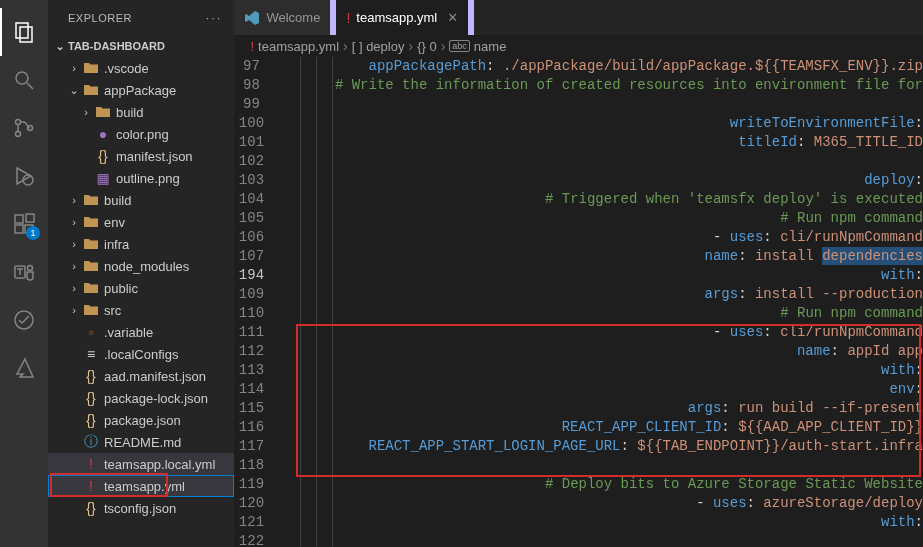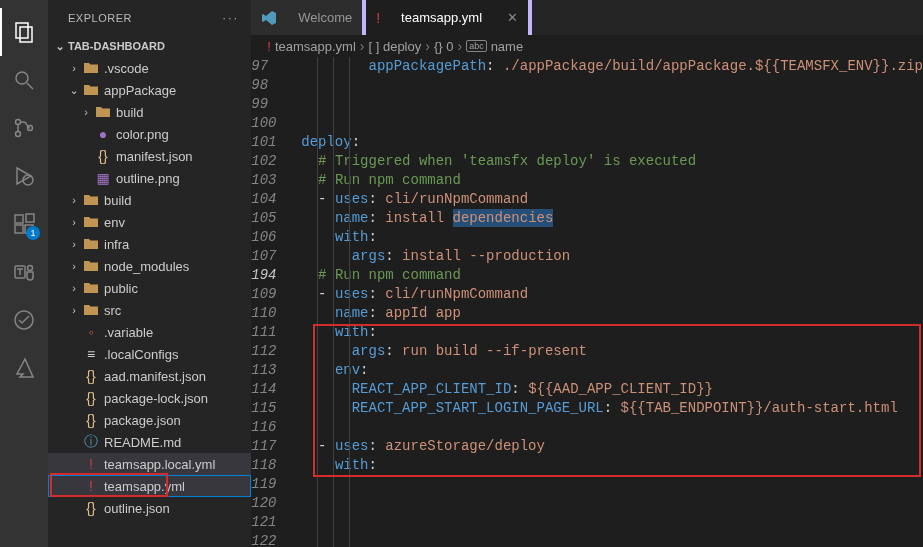--- a/index.html
+++ b/index.html
@@ -129,22 +129,22 @@
   background: #252526;
   display: flex;
   align-items: stretch;
 }
 .tab {
   display: flex;
   align-items: center;
   padding: 0 10px;
   background: #2d2d2d;
   color: #969696;
-  border-right: 4px solid #c4b5fd;
-  gap: 21px;
+  border-right: 6px solid #c4b5fd;
+  gap: 6px;
   justify-content: center;
 }
 .tab.active {
   background: #1e1e1e;
   color: #ffffff;
 }
 .tab-icon { font-size: 14px; }
 .tab-close { color: #888; margin-left: 4px; }
 .breadcrumb {
   height: 22px;
@@ -159,34 +159,33 @@
   flex: 1;
   display: flex;
   font-family: Consolas, "Courier New", monospace;
   font-size: 14px;
   line-height: 19px;
   overflow: hidden;
   position: relative;
 }
 .gutter {
   width: 50px;
-  text-align: left;
+  text-align: center;
   color: #858585;
   padding-right: 16px;
   user-select: none;
-  font-style: italic;
 }
 .gutter .ln { height: 19px; }
 .gutter .ln.current { color: #c6c6c6; }
 .code {
   flex: 1;
   color: #d4d4d4;
   position: relative;
 }
-.code-line { height: 19px; white-space: pre; }
+.code-line { height: 19px; white-space: pre; text-align: right; }
 .c-comment { color: #6a9955; }
 .c-key { color: #569cd6; }
 .c-str { color: #ce9178; }
 .sel-bg { background: #264f78; padding:1px 0; }
 .hi-box {
   position: absolute;
   border: 2px solid #d22c2c;
   pointer-events: none;
 }
 .red-box-tree {
@@ -406,21 +405,21 @@
         <span>teamsapp.local.yml</span>
       </div>
       <div class="tree-item selected" style="padding-left: 18px;">
         <span class="chev none">·</span>
         <span class="fi-icon ico-red">!</span>
         <span>teamsapp.yml</span>
       </div>
       <div class="tree-item" style="padding-left: 18px;">
         <span class="chev none">·</span>
         <span class="fi-icon ico-yellow">{}</span>
-        <span>outline.json</span>
+        <span>tsconfig.json</span>
       </div>
     </div>
 <div class="red-box-tree" style="left: 2px; top: 473px; width: 118px; height: 24px;"></div>
   </div>
 
 <div class="editor-area">
   <div class="tabs" id="tabs">
       <div class="tab">
         <span class="tab-icon ">
           <svg width="16" height="16" viewBox="0 0 16 16" fill="#519aba">
@@ -473,37 +472,40 @@
         <div class="ln">119</div>
         <div class="ln">120</div>
         <div class="ln">121</div>
         <div class="ln">122</div>
       </div>
     <div class="code" id="code">
         <div style="position: absolute; left: 48px; top: 0px; bottom: 0px; width: 1px; background: rgb(64, 64, 64); pointer-events: none;"></div>
         <div style="position: absolute; left: 32px; top: 0px; bottom: 0px; width: 1px; background: rgb(64, 64, 64); pointer-events: none;"></div>
         <div style="position: absolute; left: 16px; top: 0px; bottom: 0px; width: 1px; background: rgb(64, 64, 64); pointer-events: none;"></div>
         <div class="code-line"><span class="">        </span><span class="c-key">appPackagePath</span><span class="">: </span><span class="c-str">./appPackage/build/appPackage.${{TEAMSFX_ENV}}.zip</span></div>
+        <div class="code-line"><span class="">      </span><span class="c-comment"># Write the information of created resources into environment file for</span></div>
         <div class="code-line"><span class="">      </span></div>
-        <div class="code-line"><span class="">      </span></div>
+        <div class="code-line"><span class="">      </span><span class="c-key">writeToEnvironmentFile</span><span class="">:</span></div>
+        <div class="code-line"><span class="">        </span><span class="c-key">titleId</span><span class="">: </span><span class="c-str">M365_TITLE_ID</span></div>
         <div class="code-line"></div>
         <div class="code-line"><span class=""></span><span class="c-key">deploy</span><span class="">:</span></div>
         <div class="code-line"><span class="">  </span><span class="c-comment"># Triggered when 'teamsfx deploy' is executed</span></div>
         <div class="code-line"><span class="">  </span><span class="c-comment"># Run npm command</span></div>
         <div class="code-line"><span class="">  - </span><span class="c-key">uses</span><span class="">: </span><span class="c-str">cli/runNpmCommand</span></div>
         <div class="code-line"><span class="">    </span><span class="c-key">name</span><span class="">: </span><span class="c-str">install </span><span class="c-str sel-bg">dependencies</span></div>
         <div class="code-line"><span class="">    </span><span class="c-key">with</span><span class="">:</span></div>
         <div class="code-line"><span class="">      </span><span class="c-key">args</span><span class="">: </span><span class="c-str">install --production</span></div>
         <div class="code-line"><span class="">  </span><span class="c-comment"># Run npm command</span></div>
         <div class="code-line"><span class="">  - </span><span class="c-key">uses</span><span class="">: </span><span class="c-str">cli/runNpmCommand</span></div>
         <div class="code-line"><span class="">    </span><span class="c-key">name</span><span class="">: </span><span class="c-str">appId app</span></div>
         <div class="code-line"><span class="">    </span><span class="c-key">with</span><span class="">:</span></div>
+        <div class="code-line"><span class="">    </span><span class="c-key">env</span><span class="">:</span></div>
         <div class="code-line"><span class="">      </span><span class="c-key">args</span><span class="">: </span><span class="c-str">run build --if-present</span></div>
-        <div class="code-line"><span class="">    </span><span class="c-key">env</span><span class="">:</span></div>
         <div class="code-line"><span class="">      </span><span class="c-key">REACT_APP_CLIENT_ID</span><span class="">: </span><span class="c-str">${{AAD_APP_CLIENT_ID}}</span></div>
-        <div class="code-line"><span class="">      </span><span class="c-key">REACT_APP_START_LOGIN_PAGE_URL</span><span class="">: </span><span class="c-str">${{TAB_ENDPOINT}}/auth-start.html</span></div>
+        <div class="code-line"><span class="">      </span><span class="c-key">REACT_APP_START_LOGIN_PAGE_URL</span><span class="">: </span><span class="c-str">${{TAB_ENDPOINT}}/auth-start.infra</span></div>
         <div class="code-line"></div>
+        <div class="code-line"><span class="">  </span><span class="c-comment"># Deploy bits to Azure Storage Static Website</span></div>
         <div class="code-line"><span class="">  - </span><span class="c-key">uses</span><span class="">: </span><span class="c-str">azureStorage/deploy</span></div>
         <div class="code-line"><span class="">    </span><span class="c-key">with</span><span class="">:</span></div>
         <div class="hi-box" style="left: 12px; top: 267px; width: calc(100% - 14px); height: 153px;"></div>
       </div>
   </div>
 </div>
 
 </body></html>

